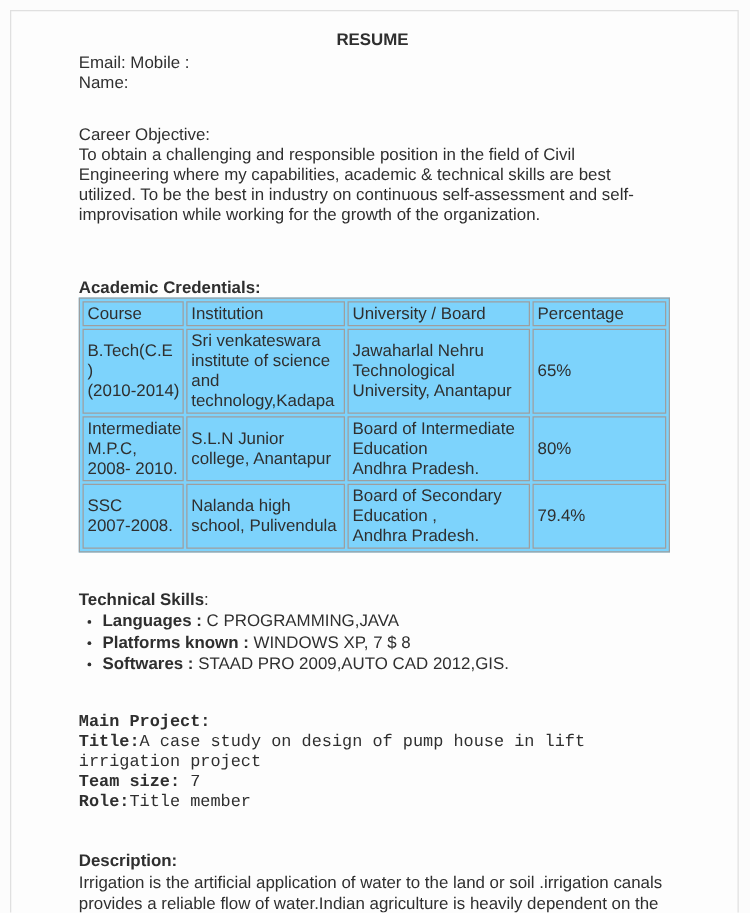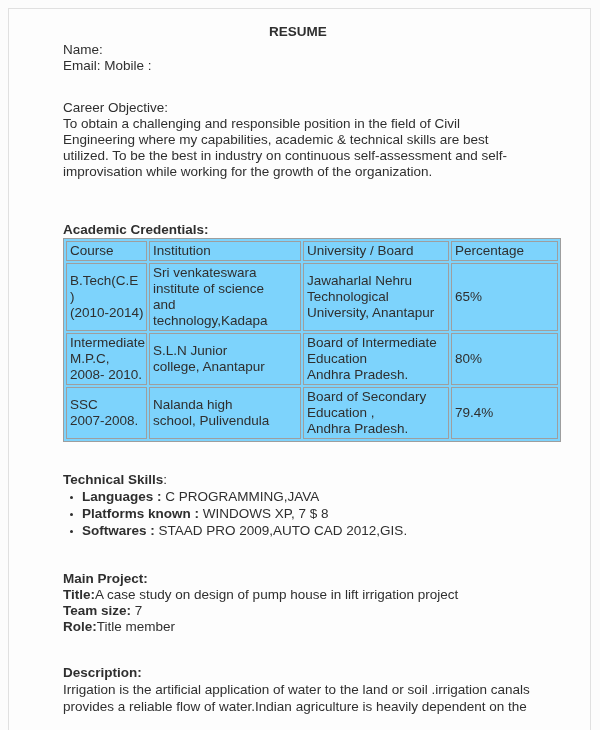--- a/index.html
+++ b/index.html
@@ -62,21 +62,21 @@
     text-align: left;
     vertical-align: middle;
     font-size: 13.5px;
     line-height: 16px;
     color: #2f2f2f;
     overflow: hidden;
     box-sizing: border-box;
   }
   table.credentials th { height: 20px; }
   .col-course      { width: 81px; }
-  .col-institution { width: 152px; }
+  .col-institution { width: 127px; }
   .col-university  { width: 146px; }
   .col-percentage  { width: 107px; }
   td.pct { font-weight: bold; }
 
   .section-skills { margin-top: 30px; }
   ul.skills {
     list-style: none;
     margin: 0;
     padding: 0;
   }
@@ -89,35 +89,35 @@
     position: absolute;
     left: 7px;
     top: 8px;
     width: 3px;
     height: 3px;
     border-radius: 50%;
     background: #2f2f2f;
   }
 
   .section-project { margin-top: 32px; }
-  .section-project div { line-height: 16px; }
+  .section-project div { line-height: 16px; font-family: Liberation Mono, monospace; }
 
   .section-description { margin-top: 30px; }
   .section-description .body { line-height: 17px; }
 </style>
 </head>
 <body>
 
 <div class="page-frame"></div>
 
 <div class="content">
 
   <div class="doc-title">RESUME</div>
+  <div>Email: Mobile :</div>
   <div>Name:</div>
-  <div>Email: Mobile :</div>
 
   <div class="section-objective">
     <div>Career Objective:</div>
     <div class="pre">To obtain a challenging and responsible position in the field of Civil
 Engineering where my capabilities, academic &amp; technical skills are best
 utilized. To be the best in industry on continuous self-assessment and self-
 improvisation while working for the growth of the organization.</div>
   </div>
 
   <div class="section-academics">

